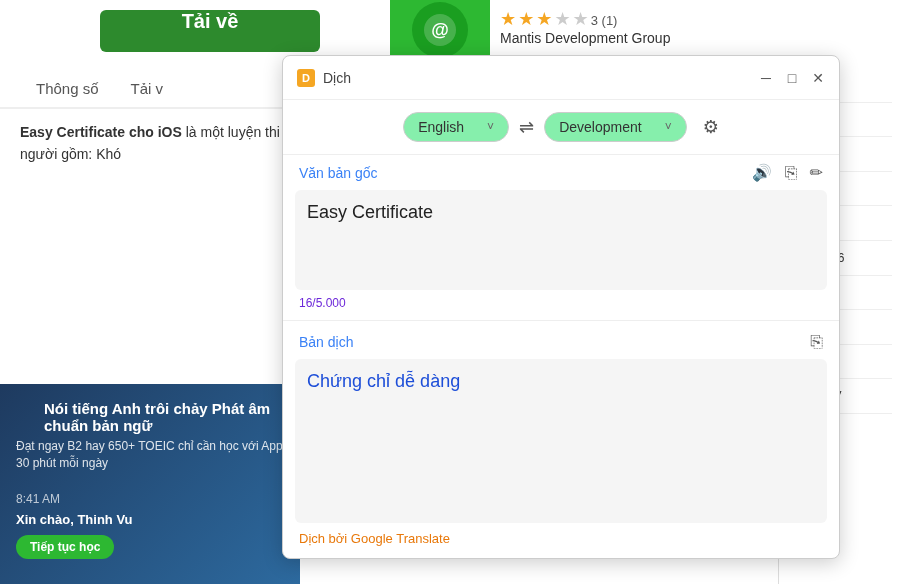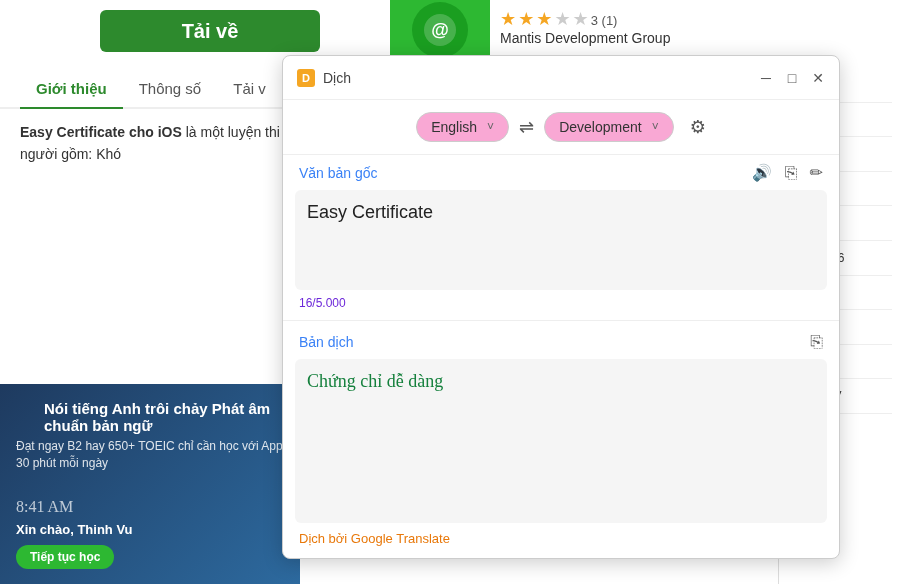--- a/index.html
+++ b/index.html
@@ -34,21 +34,20 @@
 
     .green-button {
       position: absolute;
       left: 100px;
       top: 10px;
       width: 220px;
       height: 42px;
       background: #2d8a2d;
       border-radius: 6px;
       display: flex;
-      align-items: center;
       justify-content: center;
       color: white;
       font-size: 20px;
       font-weight: 600;
       cursor: pointer;
     }
 
     .app-icon-area {
       position: absolute;
       left: 390px;
@@ -289,28 +288,28 @@
       align-items: center;
       justify-content: center;
       gap: 10px;
       padding: 12px 16px;
       border-bottom: 1px solid #eee;
     }
 
     .lang-select {
       display: flex;
       align-items: center;
-      gap: 10px;
+      gap: 23px;
       border: 1px solid #ccc;
       border-radius: 20px;
       padding: 6px 14px;
       font-size: 14px;
       color: #333;
       cursor: pointer;
-      background: #f9a8d4;
+      background: #86efac;
     }
 
     .swap-icon {
       color: #555;
       font-size: 18px;
       cursor: pointer;
     }
 
     .settings-icon {
       margin-left: 6px;
@@ -373,22 +372,21 @@
       margin: 0 12px;
       background: #f5f5f5;
       border-radius: 6px;
       padding: 12px;
       min-height: 80px;
       flex: 1;
     }
 
     .translation-text {
       font-size: 18px;
-      color: #15803d;
-      font-family: Liberation Serif, serif;
+      color: #1d4ed8;
     }
 
     .powered-by {
       padding: 8px 16px 12px;
       font-size: 13px;
       color: #e8780a;
       cursor: pointer;
     }
 
     .chevron-down {
@@ -453,40 +451,37 @@
   <div class="sidebar-item">oke Đại</div>
   <div class="sidebar-item">iOS 16 16</div>
   <div class="sidebar-item">acebook</div>
   <div class="sidebar-item">a of Lor</div>
   <div class="sidebar-item">acebook</div>
   <div class="sidebar-item">Smart TV</div>
 </div>
 
 <div class="page-content">
   <div class="tabs-row">
-    <div class="tab active">
-      <span>Giới thiệu</span>
-    </div>
     <div class="tab">
       <span>Thông số</span>
     </div>
     <div class="tab">
       <span>Tải v</span>
     </div>
   </div>
   <div class="content-text">
     <p>
       <strong>Easy Certificate</strong> <strong>cho iOS</strong> là một luyện thi TOEIC, IELTS trên nền quan tâm trong thời gian qua. Tr... trình độ của mỗi người gồm: Khó
     </p>
   </div>
 
   <div class="promo-banner">
     <div class="promo-title">Nói tiếng Anh trôi chảy Phát âm chuẩn bản ngữ</div>
     <div class="promo-subtitle">Đạt ngay B2 hay 650+ TOEIC chỉ cần học với App 30 phút mỗi ngày</div>
-    <div style="margin-top:26px; font-size:16px; opacity:0.7; color:white;font-family:Liberation Serif, serif;">8:41 AM</div>
+    <div style="margin-top:20px; font-size:12px; opacity:0.7; color:white;">8:41 AM</div>
     <div style="margin-top:6px; font-size:13px; color:white; font-weight:600;">Xin chào, Thinh Vu</div>
     <div style="margin-top:8px;">
       <div style="display:inline-block; background:#2db832; color:white; padding:5px 14px; border-radius:14px; font-size:12px; font-weight:600; cursor:pointer;">Tiếp tục học</div>
     </div>
   </div>
 </div>
 
 <div class="popup-overlay">
 
   <div class="popup-titlebar">

